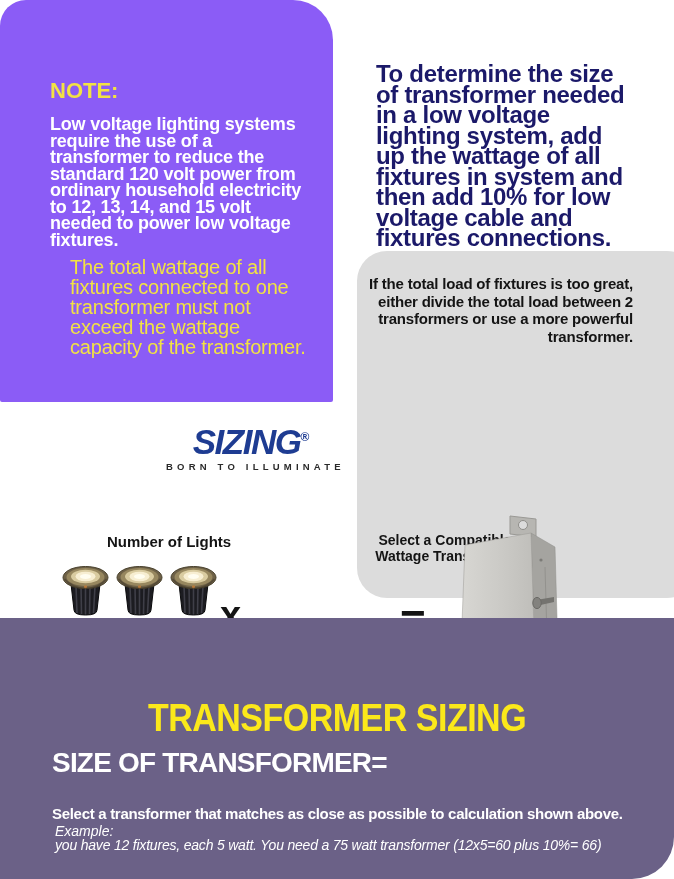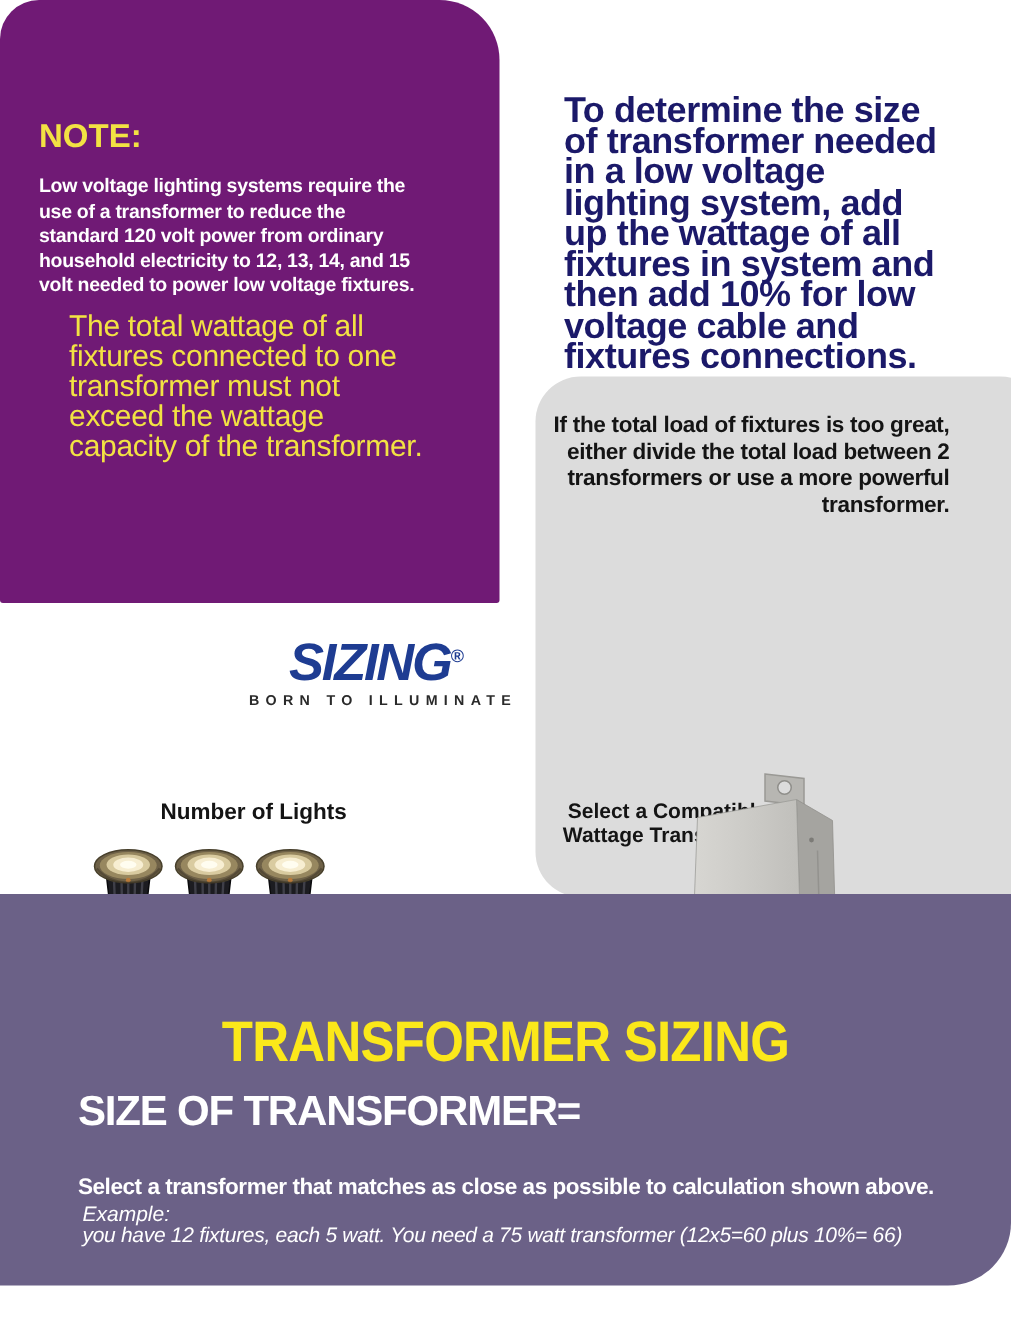--- a/index.html
+++ b/index.html
@@ -3,25 +3,25 @@
 <meta charset="utf-8">
 <style>
   html,body{margin:0;padding:0;background:#ffffff;}
   .page{
     position:relative; width:674px; height:879px; overflow:hidden;
     background:#ffffff; font-family:"Liberation Sans", sans-serif;
   }
   
   .note-box{
     position:absolute; left:0; top:0; width:333px; height:402px;
-    background:#701a75; border-radius:26px 40px 2px 2px;
-    box-sizing:border-box; padding:78px 30px 0 26px;
+    background:#8b5cf6; border-radius:26px 40px 2px 2px;
+    box-sizing:border-box; padding:78px 30px 0 50px;
   }
   .note-heading{color:#f2e243; font-size:22px; font-weight:800; margin:0 0 12px 0;}
-  .note-body{color:#ffffff; font-size:13px; font-weight:700; line-height:16.5px; width:256px; letter-spacing:-0.2px;}
+  .note-body{color:#ffffff; font-size:18px; font-weight:700; line-height:16.5px; width:256px; letter-spacing:-0.2px;}
   .note-emphasis{color:#f2e243; font-size:20px; font-weight:400; line-height:20px; width:240px; margin-top:9px; letter-spacing:-0.2px;margin-left:20px;}
   
   .intro{
     position:absolute; left:376px; top:64px; width:254px;
     color:#1b1969; font-size:24px; font-weight:800; line-height:20.5px; letter-spacing:-0.3px;
   }
   
   .advice-box{
     position:absolute; left:357px; top:251px; width:340px; height:347px;
     background:#dcdcdc; border-radius:30px;
@@ -43,21 +43,21 @@
   .wattage{position:absolute; left:268px; top:574px; color:#141414; font-size:48px; font-weight:900; letter-spacing:-2px; line-height:1;}
   .wattage-caption{position:absolute; left:266px; top:624px; width:110px; text-align:center; color:#141414; font-size:18px; font-weight:800;}
   .equals{position:absolute; left:400px; top:598px; color:#141414; font-size:44px; font-weight:800; line-height:1;}
   .transformer-label{
     position:absolute; left:374px; top:533px; width:142px; text-align:center;
     color:#141414; font-size:14px; font-weight:700; line-height:15.5px;
   }
   .transformer-art{position:absolute; left:450px; top:512px;}
   
   .bottom-section{
-    position:absolute; left:0; top:596px; width:674px; height:261px;
+    position:absolute; left:0; top:618px; width:674px; height:261px;
     background:#6b6187; border-radius:0 0 42px 0;
   }
   .sizing-title{
     position:absolute; left:0; top:78px; width:100%; text-align:center;
     color:#fbe81a; font-size:34px; font-weight:900; letter-spacing:-0.5px;
     transform:scaleY(1.12); transform-origin:center top;
   }
   .formula-line1{position:absolute; left:52px; top:129px; color:#ffffff; font-size:28px; font-weight:800; letter-spacing:-0.8px;}
   .formula-line2{position:absolute; left:52px; top:158px; color:#ffffff; font-size:28px; font-weight:800; letter-spacing:-0.8px;}
   .match-note{position:absolute; left:52px; top:187px; color:#ffffff; font-size:15px; font-weight:700; letter-spacing:-0.3px;text-align:right;}

